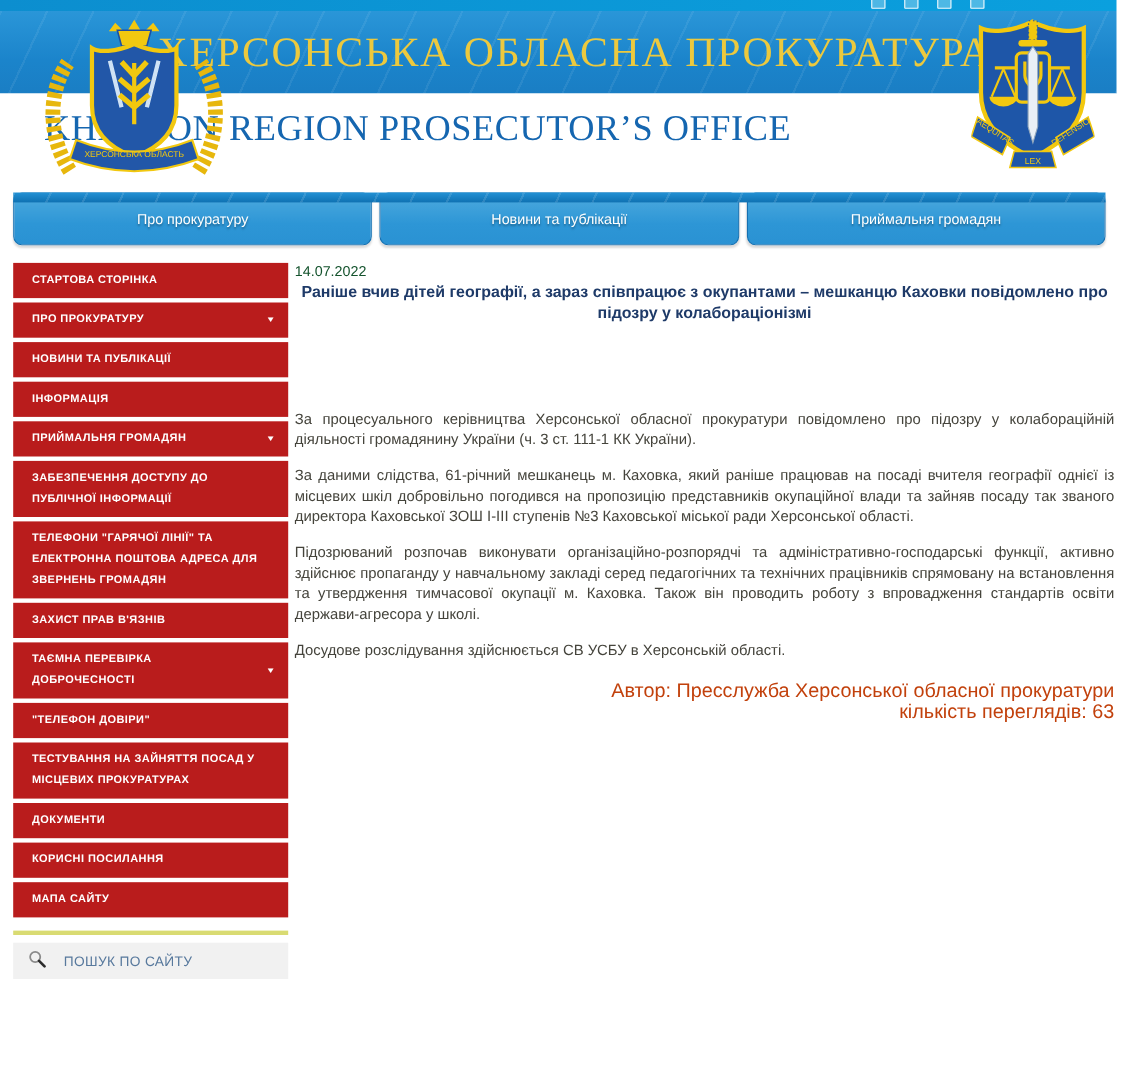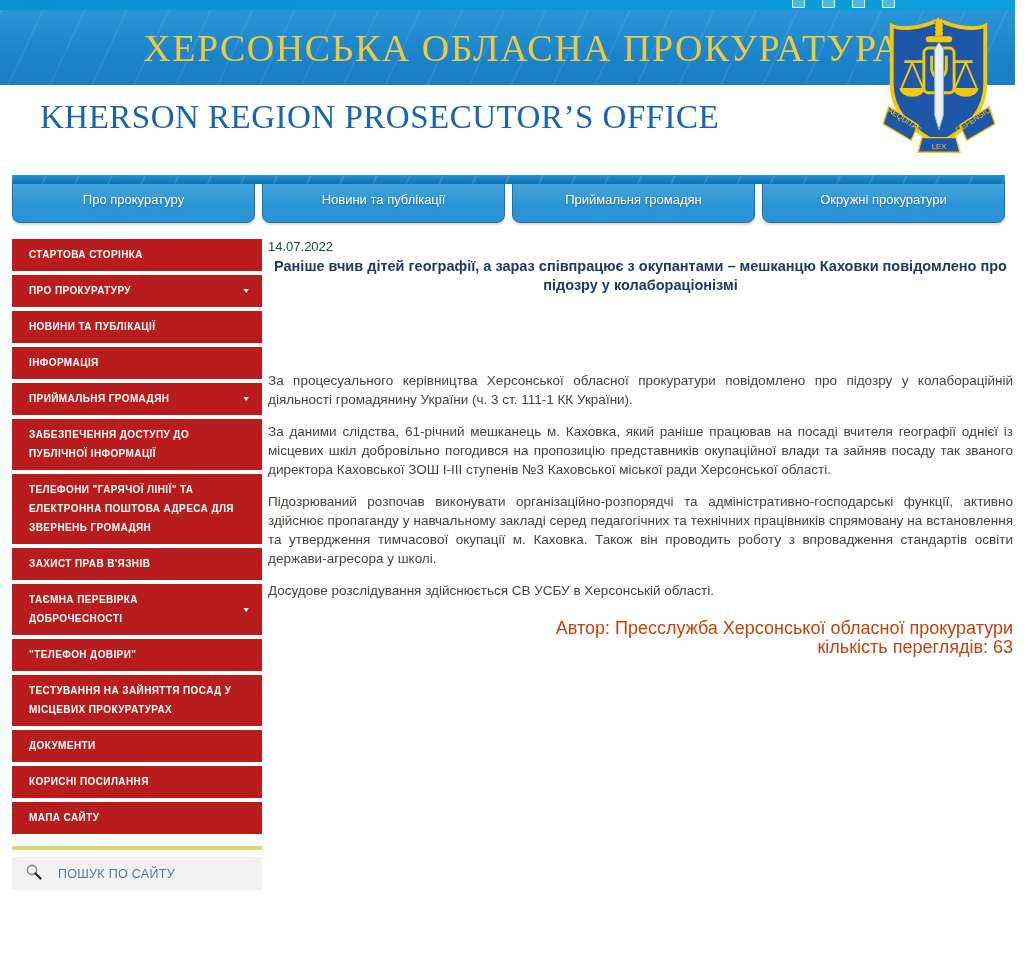--- a/index.html
+++ b/index.html
@@ -68,20 +68,34 @@
   </div>
 
   <div class="header">
     <div class="band-uk">
       <div class="title-uk">ХЕРСОНСЬКА ОБЛАСНА ПРОКУРАТУРА</div>
     </div>
     <div class="band-en">
       <div class="title-en">KHERSON REGION PROSECUTOR’S OFFICE</div>
     </div>
 
+    <div class="emblem-left">
+      <svg width="188" height="144" viewBox="0 0 190 150">
+        <path d="M34,146 C12,112 14,70 32,44" stroke="#e7b70d" stroke-width="14" fill="none" stroke-dasharray="5 3"></path>
+        <path d="M156,146 C178,112 176,70 158,44" stroke="#e7b70d" stroke-width="14" fill="none" stroke-dasharray="5 3"></path>
+        <path d="M77,6 l8,8 h-14 z M95,3 l6,10 h-12 z M113,6 l-8,8 h14 z" fill="#f2c80f"></path>
+        <path d="M79,13 h32 l-4,15 h-24 z" fill="#f2c80f" stroke="#1d4fa1" stroke-width="1.5"></path>
+        <path d="M95,26 c18,8 34,8 40,4 v54 c0,26 -18,41 -40,49 c-22,-8 -40,-23 -40,-49 v-54 c6,4 22,4 40,-4 z" fill="#2257a8" stroke="#f2c80f" stroke-width="4"></path>
+        <path d="M72,42 l11,44 M118,42 l-11,44" stroke="#cfe2f5" stroke-width="4" fill="none"></path>
+        <path d="M95,44 v58" stroke="#f2c80f" stroke-width="4"></path>
+        <path d="M95,56 l-12,-13 M95,56 l12,-13 M95,71 l-14,-12 M95,71 l14,-12 M95,86 l-14,-12 M95,86 l14,-12" stroke="#f2c80f" stroke-width="5" fill="none"></path>
+        <path d="M40,117 q55,22 110,0 l6,18 q-61,23 -122,0 z" fill="#2257a8" stroke="#f2c80f" stroke-width="2"></path>
+        <text x="95" y="133" font-size="8" fill="#f2c80f" text-anchor="middle" font-family="Liberation Sans, sans-serif">ХЕРСОНСЬКА ОБЛАСТЬ</text>
+      </svg>
+    </div>
 
     <div class="emblem-right">
       <svg width="112" height="148" viewBox="0 0 115 150">
         <path d="M57,7 c20,10 40,10 48,6 v60 c0,31 -22,49 -48,61 c-26,-12 -48,-30 -48,-61 v-60 c8,4 28,4 48,-6 z" fill="#1e56a8" stroke="#f2c80f" stroke-width="4"></path>
         <path d="M22,50 h70" stroke="#f2c80f" stroke-width="3"></path>
         <path d="M30,51 l-11,26 M30,51 l11,26 M85,51 l-11,26 M85,51 l11,26" stroke="#f2c80f" stroke-width="2" fill="none"></path>
         <path d="M17,77 a13,9 0 0 0 26,0 z" fill="#f2c80f"></path>
         <path d="M72,77 a13,9 0 0 0 26,0 z" fill="#f2c80f"></path>
         <rect x="42" y="36" width="31" height="46" rx="5" fill="#1e56a8" stroke="#f2c80f" stroke-width="3"></rect>
         <path d="M50,44 v13 c0,8 7,10 7,15 c0,-5 8,-7 8,-15 v-13 M57.5,44 v24" stroke="#f2c80f" stroke-width="3" fill="none"></path>
@@ -101,23 +115,20 @@
   <div class="nav-row">
     <div class="nav-buttons">
       <div class="nav-btn">
           <span>Про прокуратуру</span>
         </div>
       <div class="nav-btn">
           <span>Новини та публікації</span>
         </div>
       <div class="nav-btn">
           <span>Приймальня громадян</span>
-        </div>
-      <div class="nav-btn">
-          <span>Окружні прокуратури</span>
         </div>
     </div>
     <div class="nav-strip"></div>
   </div>
 
   <div class="main">
 
     <div class="sidebar">
       <div class="side-item"><span>СТАРТОВА СТОРІНКА</span></div>
       <div class="side-item"><span>ПРО ПРОКУРАТУРУ</span><span class="chev">▼</span></div>

